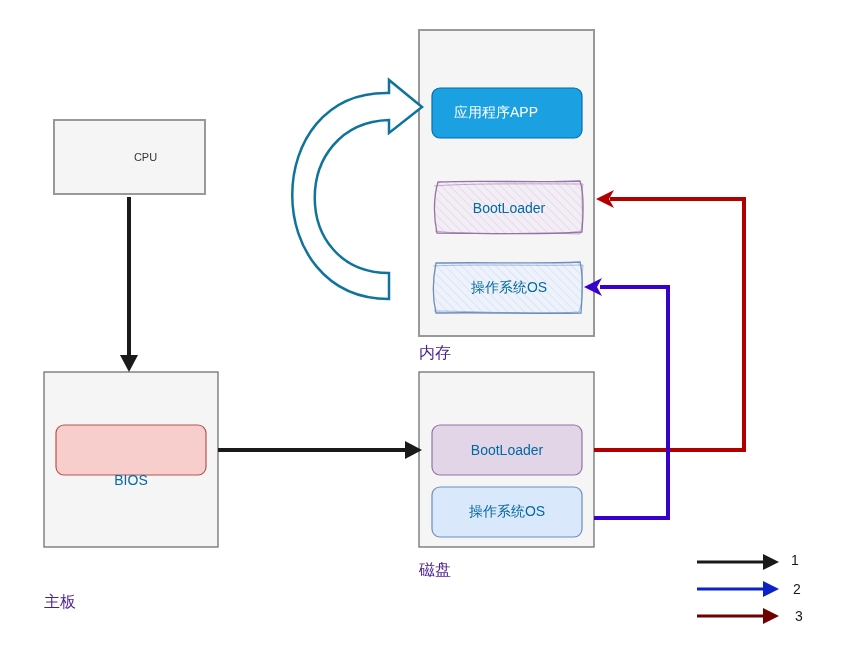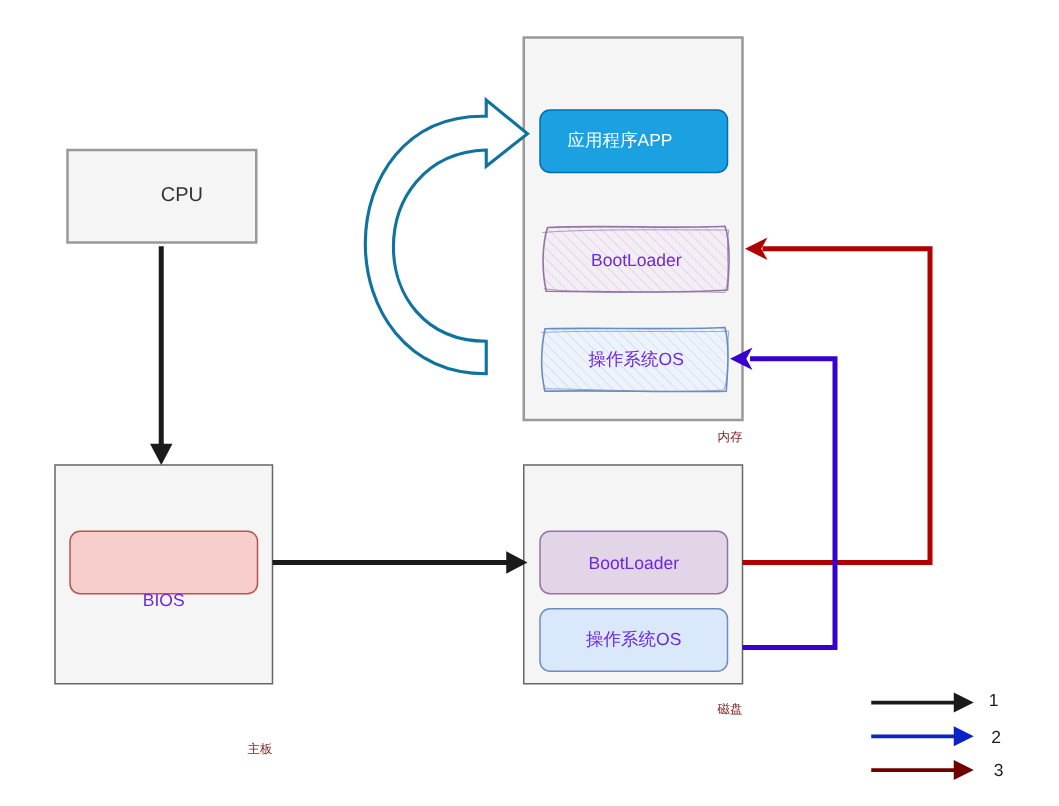--- a/index.html
+++ b/index.html
@@ -1,22 +1,22 @@
 <!DOCTYPE html>
 <html><head>
 <meta charset="utf-8">
 <style>
   html, body { margin: 0; padding: 0; background: #ffffff; }
   body { width: 847px; height: 645px; position: relative; overflow: hidden;
          font-family: "Liberation Sans", "DejaVu Sans", sans-serif; }
   #canvas { position: absolute; left: 0; top: 0; width: 847px; height: 645px; }
   .node { position: absolute; box-sizing: border-box; display: flex; align-items: center; justify-content: center;
-          font-size: 14px; color: #6d28d9; border-radius: 8px; }
-  .caption { position: absolute; font-size: 10px; color: #7f1d1d; text-align: right; }
-  .cpu-label { font-size: 16px; color: #333333; padding-left: 32px; }
+          font-size: 14px; color: #0369a1; border-radius: 8px; }
+  .caption { position: absolute; font-size: 16px; color: #4c1d95; text-align: left; }
+  .cpu-label { font-size: 11px; color: #333333; padding-left: 32px; }
   .legend-num { position: absolute; font-size: 14px; color: #1a1a1a; }
 </style>
 </head>
 <body>
 
 <svg id="canvas" viewBox="0 0 847 645" xmlns="http://www.w3.org/2000/svg">
   <defs>
     <pattern id="hatch-purple" patternUnits="userSpaceOnUse" width="6" height="6" patternTransform="rotate(-45)">
       <rect width="6" height="6" fill="#f3eef5"></rect>
       <line x1="0" y1="0" x2="0" y2="6" stroke="#d8c8df" stroke-width="1"></line>

